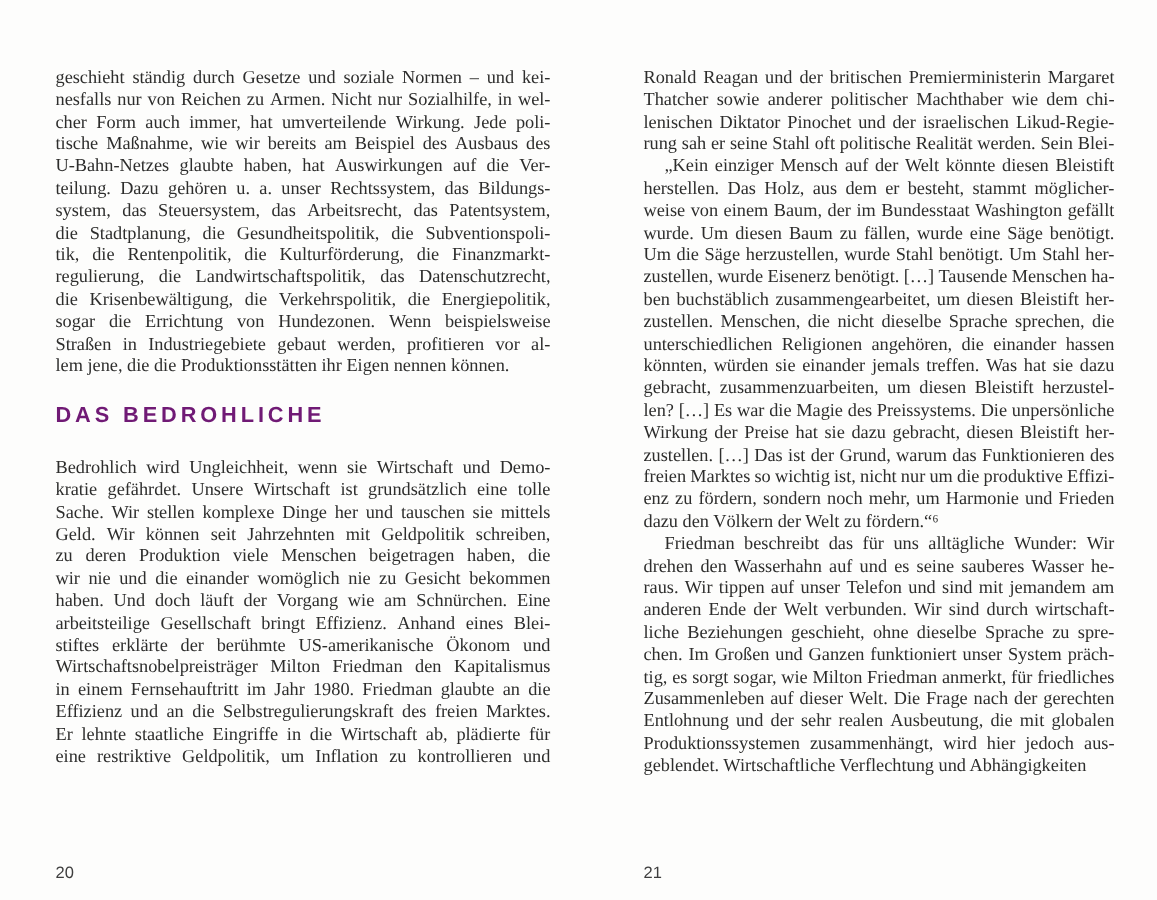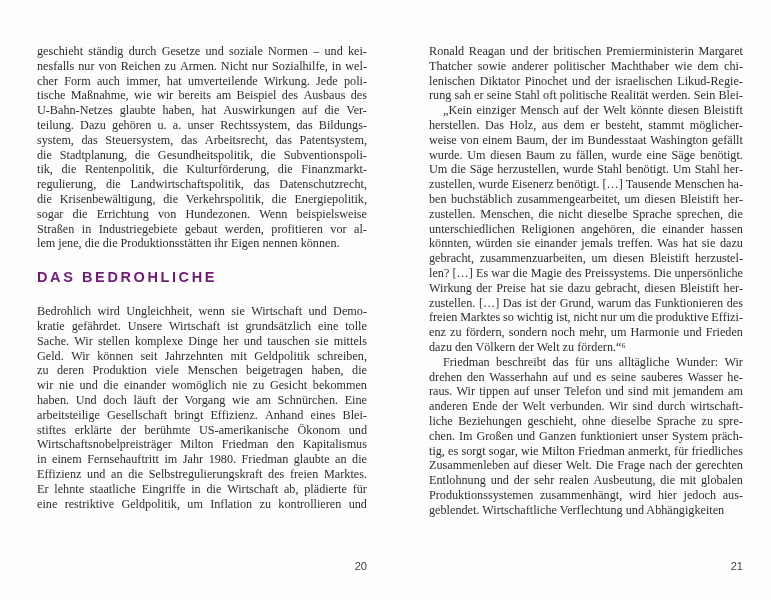--- a/index.html
+++ b/index.html
@@ -51,24 +51,24 @@
     font-weight: bold;
     font-size: 14.5px;
     line-height: 15px;
     letter-spacing: 2.6px;
     margin-top: 19px;
     margin-bottom: 19px;
     color: #701a75;
   }
   .folio {
     position: absolute;
-    top: 516px;
+    top: 532px;
     left: 0;
     width: 100%;
-    text-align: right;
+    text-align: left;
     font-family: "Liberation Sans", sans-serif;
     font-size: 11px;
     color: #3e3e3e;
   }
 </style>
 </head>
 <body>
 
 <div class="spread">
 

